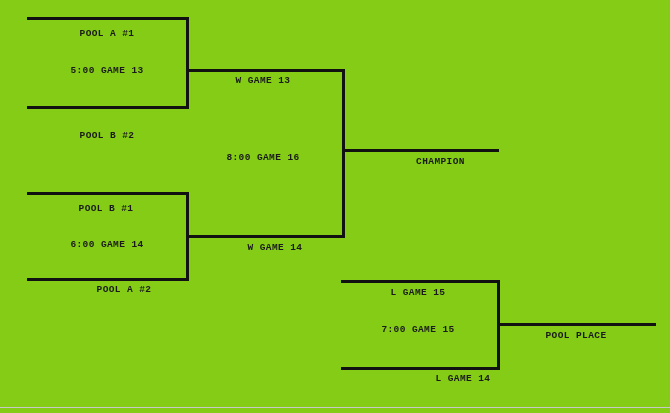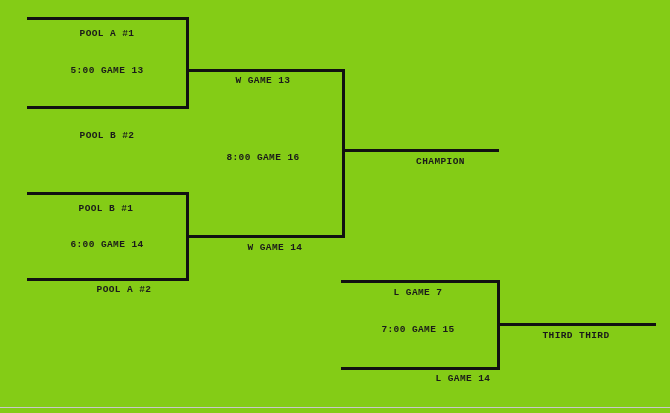--- a/index.html
+++ b/index.html
@@ -74,22 +74,22 @@
   <div class="lbl" style="left:263px; top:152px;">8:00 GAME 16</div>
   <div class="lbl" style="left:263px; top:242px;margin-left:12px;">W GAME 14</div>
 
   <div class="hline" style="left:342px; top:149px; width:157px;"></div>
   <div class="lbl" style="left:419px; top:156px;padding-left:43px;">CHAMPION</div>
 
   <div class="hline" style="left:341px; top:280px; width:159px;"></div>
   <div class="hline" style="left:341px; top:367px; width:159px;"></div>
   <div class="vline" style="left:497px; top:280px; height:90px;"></div>
 
-  <div class="lbl" style="left:418px; top:287px;">L GAME 7</div>
+  <div class="lbl" style="left:418px; top:287px;">L GAME 15</div>
   <div class="lbl" style="left:418px; top:324px;">7:00 GAME 15</div>
   <div class="lbl" style="left:428px; top:373px;margin-left:35px;">L GAME 14</div>
 
   <div class="hline" style="left:497px; top:323px; width:159px;"></div>
-  <div class="lbl" style="left:576px; top:330px;">THIRD THIRD</div>
+  <div class="lbl" style="left:576px; top:330px;">POOL PLACE</div>
 
   <div class="footer-rule" style="top:407px;"></div>
 
 </div>
 
 </body></html>

